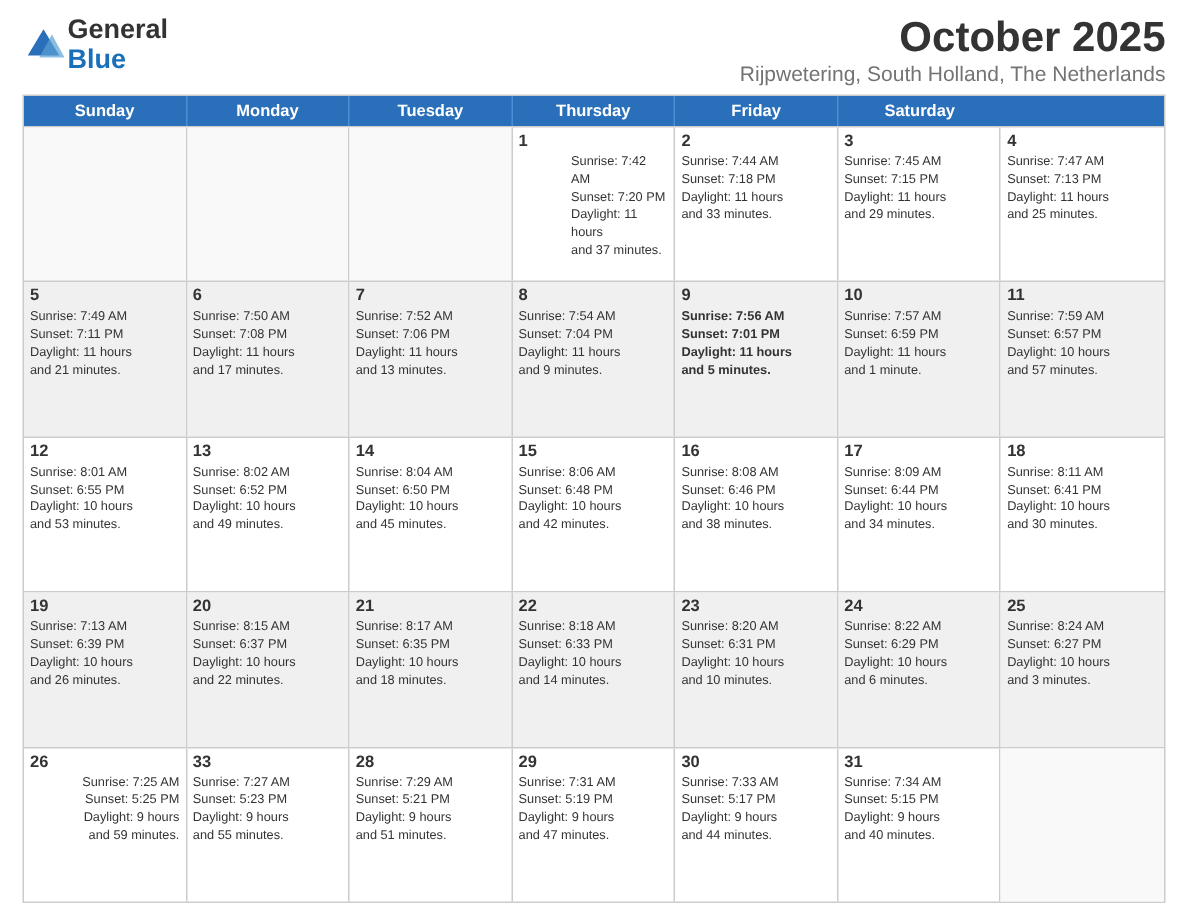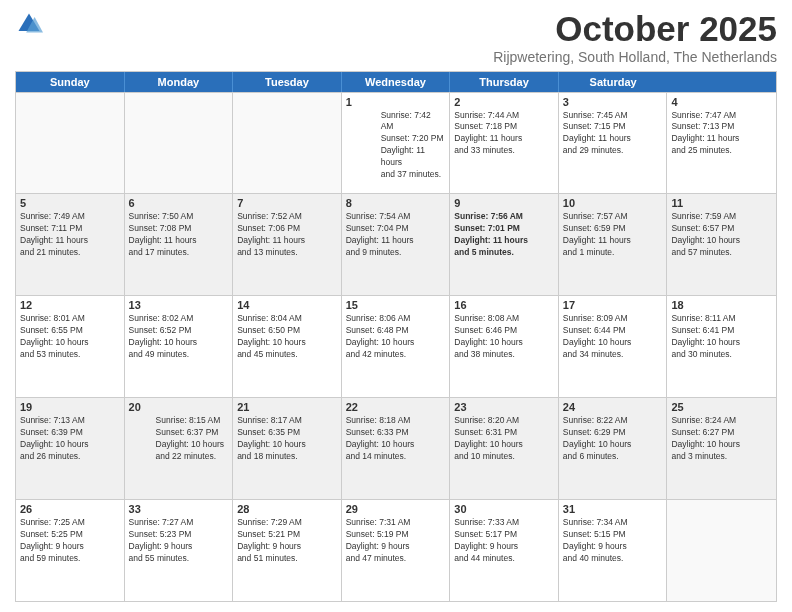--- a/index.html
+++ b/index.html
@@ -36,21 +36,21 @@
     .logo-blue { color: #1a6fba; }
     .logo-icon {
       width: 28px;
       height: 28px;
       margin-right: 2px;
     }
     .title-section {
       text-align: right;
     }
     .month-title {
-      font-size: 35px;
+      font-size: 28px;
       font-weight: bold;
       color: #333;
       line-height: 1.1;
     }
     .location-title {
       font-size: 14px;
       color: #737373;
     }
     .calendar {
       flex: 1;
@@ -107,34 +107,38 @@
 </head>
 <body>
 
 <div class="page">
   <div class="header">
     <div class="logo">
       <svg class="logo-icon" viewBox="0 0 40 40">
         <polygon points="20,5 35,30 5,30" fill="#2a6fba"></polygon>
         <polygon points="28,10 40,32 16,32" fill="#5a9fd4" opacity="0.7"></polygon>
       </svg>
+      <div class="logo-text">
+        <span class="logo-general">General</span><br>
+        <span class="logo-blue">Blue</span>
+      </div>
     </div>
     <div class="title-section">
       <div class="month-title">October 2025</div>
       <div class="location-title">Rijpwetering, South Holland, The Netherlands</div>
     </div>
   </div>
 
   <div class="calendar">
     <div class="cal-header-row">
       <div class="cal-header-cell">Sunday</div>
       <div class="cal-header-cell">Monday</div>
       <div class="cal-header-cell">Tuesday</div>
-      <div class="cal-header-cell">Wednesday</div>
       <div class="cal-header-cell">Thursday</div>
+      <div class="cal-header-cell">Friday</div>
       <div class="cal-header-cell">Saturday</div>
     </div>
     <div class="cal-body" id="cal-body">
     <div class="cal-week">
           <div class="cal-cell empty"></div>
           <div class="cal-cell empty"></div>
           <div class="cal-cell empty"></div>
           <div class="cal-cell">
             <span class="day-num">1</span>
             <div class="cell-text" style="white-space: pre-line; margin-left: 35px;">Sunrise: 7:42 AM
@@ -269,21 +273,21 @@
         <div class="cal-week">
           <div class="cal-cell shaded">
             <span class="day-num">19</span>
             <div class="cell-text" style="white-space: pre-line;">Sunrise: 7:13 AM
 Sunset: 6:39 PM
 Daylight: 10 hours
 and 26 minutes.</div>
           </div>
           <div class="cal-cell shaded">
             <span class="day-num">20</span>
-            <div class="cell-text" style="white-space: pre-line; margin-left: 27px;">Sunrise: 8:15 AM
+            <div class="cell-text" style="white-space: pre-line;">Sunrise: 8:15 AM
 Sunset: 6:37 PM
 Daylight: 10 hours
 and 22 minutes.</div>
           </div>
           <div class="cal-cell shaded">
             <span class="day-num">21</span>
             <div class="cell-text" style="white-space: pre-line;">Sunrise: 8:17 AM
 Sunset: 6:35 PM
 Daylight: 10 hours
 and 18 minutes.</div>
@@ -313,21 +317,21 @@
             <span class="day-num">25</span>
             <div class="cell-text" style="white-space: pre-line;">Sunrise: 8:24 AM
 Sunset: 6:27 PM
 Daylight: 10 hours
 and 3 minutes.</div>
           </div>
         </div>
         <div class="cal-week">
           <div class="cal-cell">
             <span class="day-num">26</span>
-            <div class="cell-text" style="white-space: pre-line;">Sunrise: 7:25 AM
+            <div class="cell-text" style="white-space: pre-line; text-align: right;">Sunrise: 7:25 AM
 Sunset: 5:25 PM
 Daylight: 9 hours
 and 59 minutes.</div>
           </div>
           <div class="cal-cell">
             <span class="day-num">33</span>
             <div class="cell-text" style="white-space: pre-line;">Sunrise: 7:27 AM
 Sunset: 5:23 PM
 Daylight: 9 hours
 and 55 minutes.</div>

